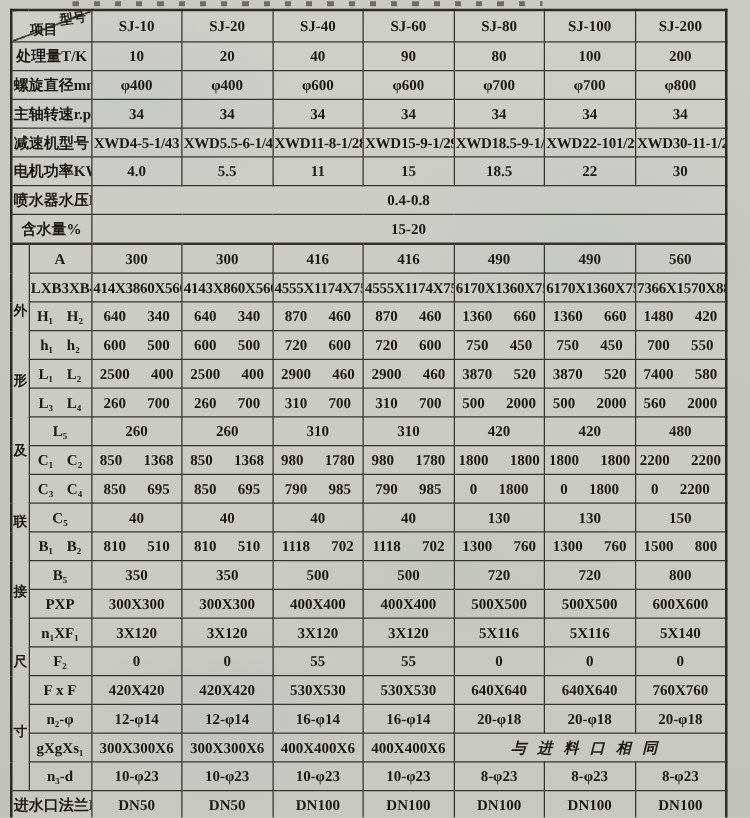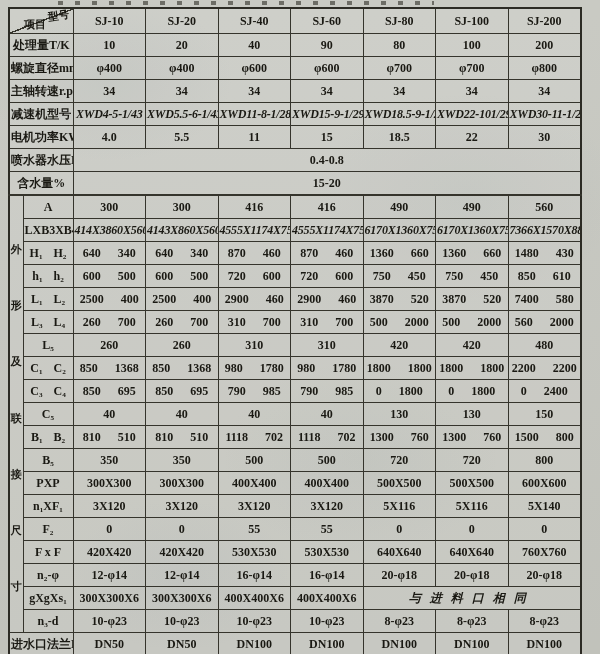--- a/index.html
+++ b/index.html
@@ -32,21 +32,21 @@
   table.spec td,table.spec th{
     border:1px solid #35342c;
     padding:0 1px;text-align:center;vertical-align:middle;
     font-size:12px;line-height:1.05;height:22px;
     overflow:hidden;white-space:nowrap;
     font-weight:bold;color:#1a1913;
   }
   table.spec{border:2px solid #2c2b24;}
   tr.hdr th{height:24px;}
   td.label{font-size:11px;}
-  td.small,th.small{font-size:9.5px;letter-spacing:-0.2px;font-style:italic;}
+  td.small,th.small{font-size:9.5px;letter-spacing:-0.2px;}
   td.pair{word-spacing:14px;}
   td.pairlab{word-spacing:8px;margin-top:16px;}
   td.spaced{letter-spacing:9px;font-size:12.5px;font-style:italic;}
   tr.gap td{border-top-width:2px;}
   
   th.corner{
     position:relative;padding:0;
     background:linear-gradient(to bottom right,
       transparent calc(50% - 0.7px), #35342c calc(50% - 0.7px),
       #35342c calc(50% + 0.7px), transparent calc(50% + 0.7px));
@@ -185,31 +185,31 @@
         <td class=" small">7366X1570X880</td>
       </tr>
       <tr>
         <td class="label pairlab">H₁ H₂</td>
         <td class="pair">640 340</td>
         <td class="pair">640 340</td>
         <td class="pair">870 460</td>
         <td class="pair">870 460</td>
         <td class="pair">1360 660</td>
         <td class="pair">1360 660</td>
-        <td class="pair">1480 430</td>
+        <td class="pair">1480 420</td>
       </tr>
       <tr>
         <td class="label pairlab">h₁ h₂</td>
         <td class="pair">600 500</td>
         <td class="pair">600 500</td>
         <td class="pair">720 600</td>
         <td class="pair">720 600</td>
         <td class="pair">750 450</td>
         <td class="pair">750 450</td>
-        <td class="pair">850 610</td>
+        <td class="pair">700 550</td>
       </tr>
       <tr>
         <td class="label pairlab">L₁ L₂</td>
         <td class="pair">2500 400</td>
         <td class="pair">2500 400</td>
         <td class="pair">2900 460</td>
         <td class="pair">2900 460</td>
         <td class="pair">3870 520</td>
         <td class="pair">3870 520</td>
         <td class="pair">7400 580</td>
@@ -245,21 +245,21 @@
         <td class="pair">2200 2200</td>
       </tr>
       <tr>
         <td class="label pairlab">C₃ C₄</td>
         <td class="pair">850 695</td>
         <td class="pair">850 695</td>
         <td class="pair">790 985</td>
         <td class="pair">790 985</td>
         <td class="pair">0 1800</td>
         <td class="pair">0 1800</td>
-        <td class="pair">0 2400</td>
+        <td class="pair">0 2200</td>
       </tr>
       <tr>
         <td class="label">C₅</td>
         <td class="">40</td>
         <td class="">40</td>
         <td class="">40</td>
         <td class="">40</td>
         <td class="">130</td>
         <td class="">130</td>
         <td class="">150</td>

